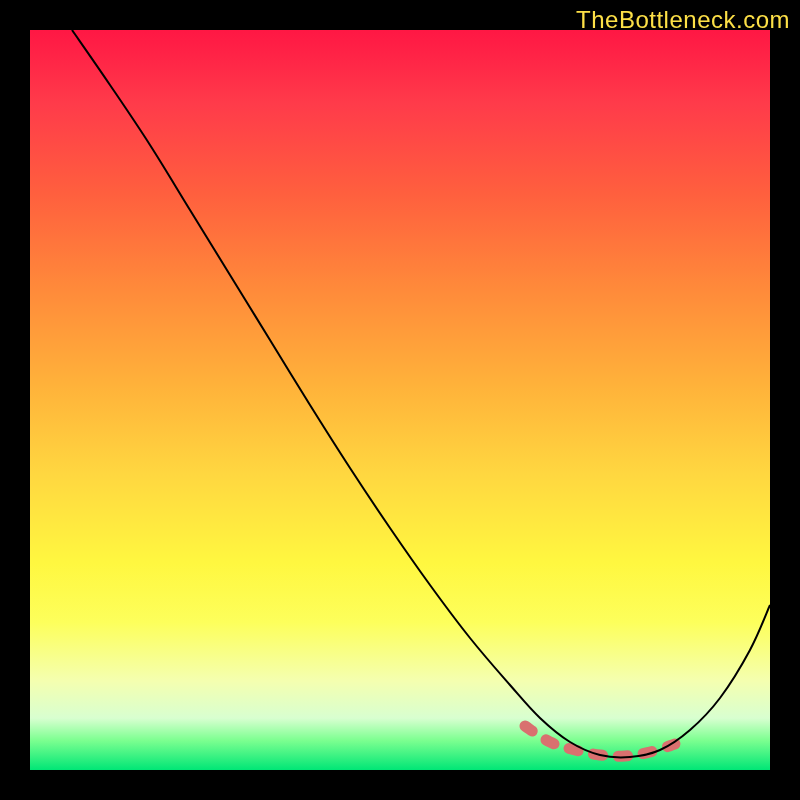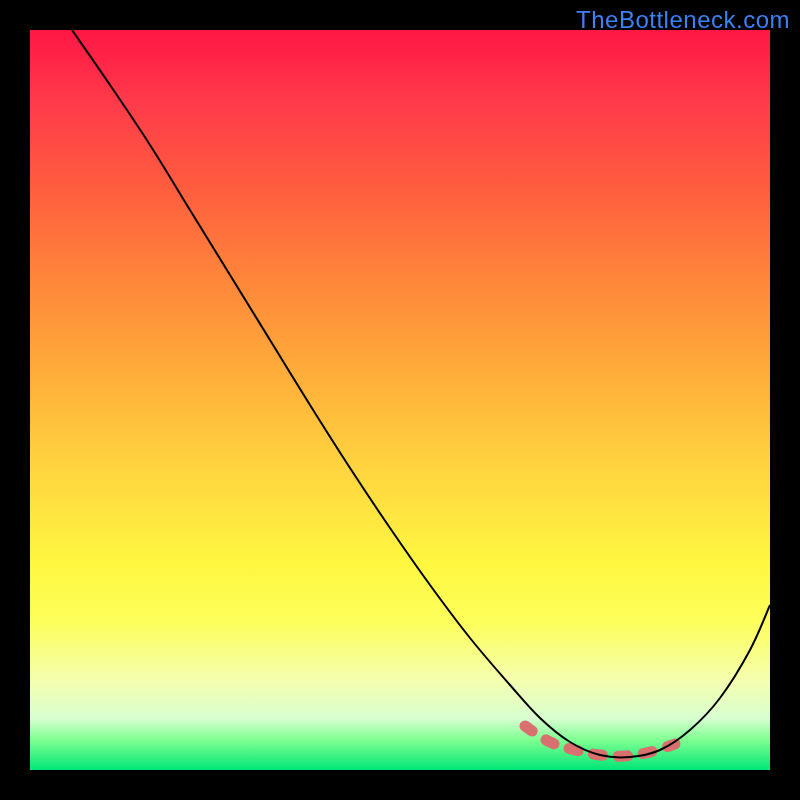--- a/index.html
+++ b/index.html
@@ -8,21 +8,21 @@
     height: 800px;
     background: #000;
     position: relative;
     font-family: Arial, sans-serif;
     overflow: hidden;
   }
   .watermark {
     position: absolute;
     top: 6px;
     right: 10px;
-    color: #3b82f6;
+    color: #fde047;
     font-size: 24px;
     font-weight: 500;
     z-index: 10;
     letter-spacing: 0.5px;
     margin-left: 22px;
   }
   .plot-area {
     position: absolute;
     left: 30px;
     top: 30px;

